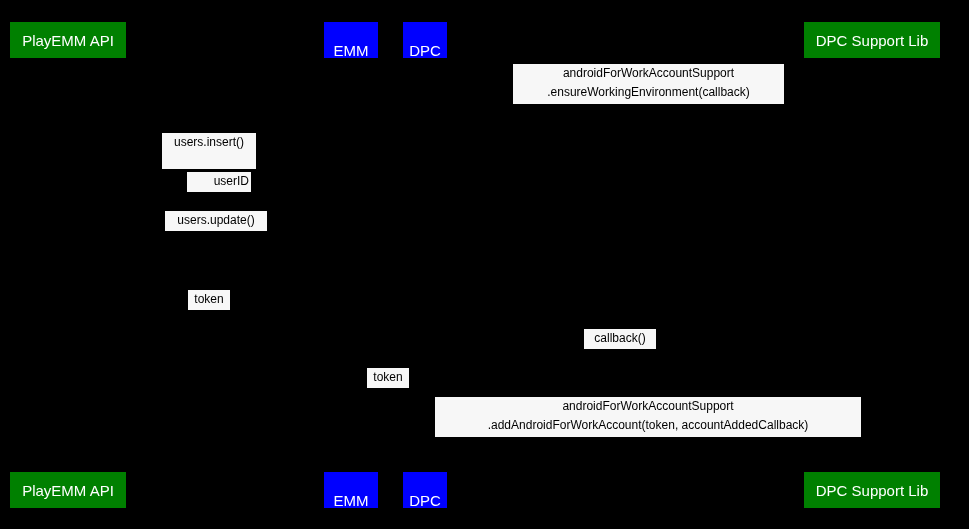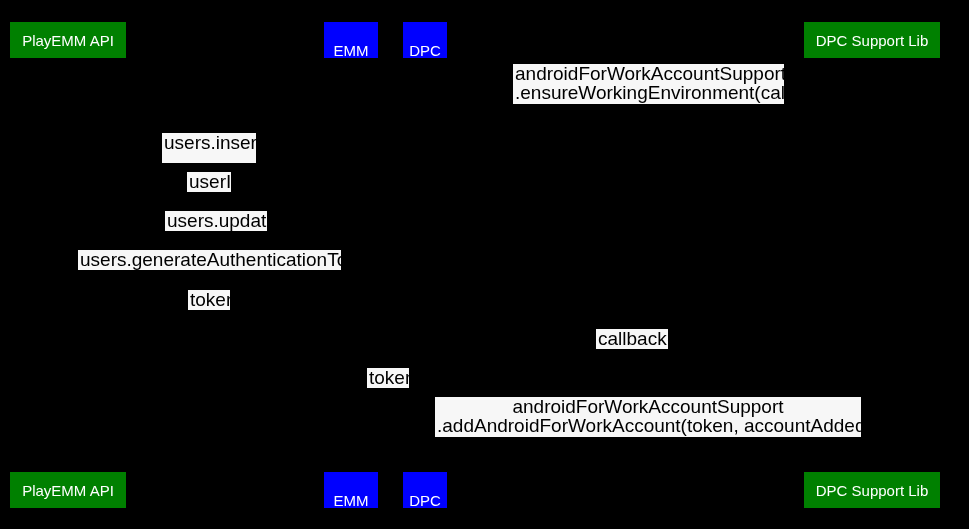--- a/index.html
+++ b/index.html
@@ -35,21 +35,21 @@
     position: absolute;
     width: 1px;
     background: #000000;
   }
 
   .msg-label {
     position: absolute;
     box-sizing: border-box;
     background: #f7f7f7;
     color: #000000;
-    font-size: 19px;
+    font-size: 12px;
     line-height: 19px;
     text-align: center;
     white-space: pre;
     padding: 0px 2px;
   }
   .msg-line {
     position: absolute;
     height: 1px;
     background: #000000;
   }
@@ -91,22 +91,21 @@
       <span>DPC</span>
     </div>
     <div class="participant green" style="left: 804px; top: 22px; width: 136px; height: 36px; background: rgb(0, 128, 0);">
       <span>DPC Support Lib</span>
     </div>
     <div class="participant green" style="left: 804px; top: 472px; width: 136px; height: 36px; background: rgb(0, 128, 0);">
       <span>DPC Support Lib</span>
     </div>
     <div class="msg-label" style="left: 513px; top: 64px; width: 271px; height: 40px;">androidForWorkAccountSupport
 .ensureWorkingEnvironment(callback)</div>
-    <div class="msg-label" style="left: 162px; top: 133px; width: 94px; height: 30px;">users.insert()</div>
-    <div class="msg-label" style="left: 187px; top: 172px; width: 44px; height: 20px;">userID</div>
+    <div class="msg-label" style="left: 162px; top: 133px; width: 94px; height: 36px;">users.insert()</div>
+    <div class="msg-label" style="left: 187px; top: 172px; width: 64px; height: 20px; text-align: right;">userID</div>
     <div class="msg-label" style="left: 165px; top: 211px; width: 102px; height: 20px;">users.update()</div>
-    <div class="msg-label" style="left: 78px; top: 250px; width: 263px; height: 20px;">users.generateAuthenticationToken()</div>
     <div class="msg-label" style="left: 188px; top: 290px; width: 42px; height: 20px;">token</div>
-    <div class="msg-label" style="left: 596px; top: 329px; width: 72px; height: 20px;">callback()</div>
+    <div class="msg-label" style="left: 584px; top: 329px; width: 72px; height: 20px;">callback()</div>
     <div class="msg-label" style="left: 367px; top: 368px; width: 42px; height: 20px;">token</div>
     <div class="msg-label" style="left: 435px; top: 397px; width: 426px; height: 40px;">androidForWorkAccountSupport
 .addAndroidForWorkAccount(token, accountAddedCallback)</div>
   </div>
 
 </body></html>

